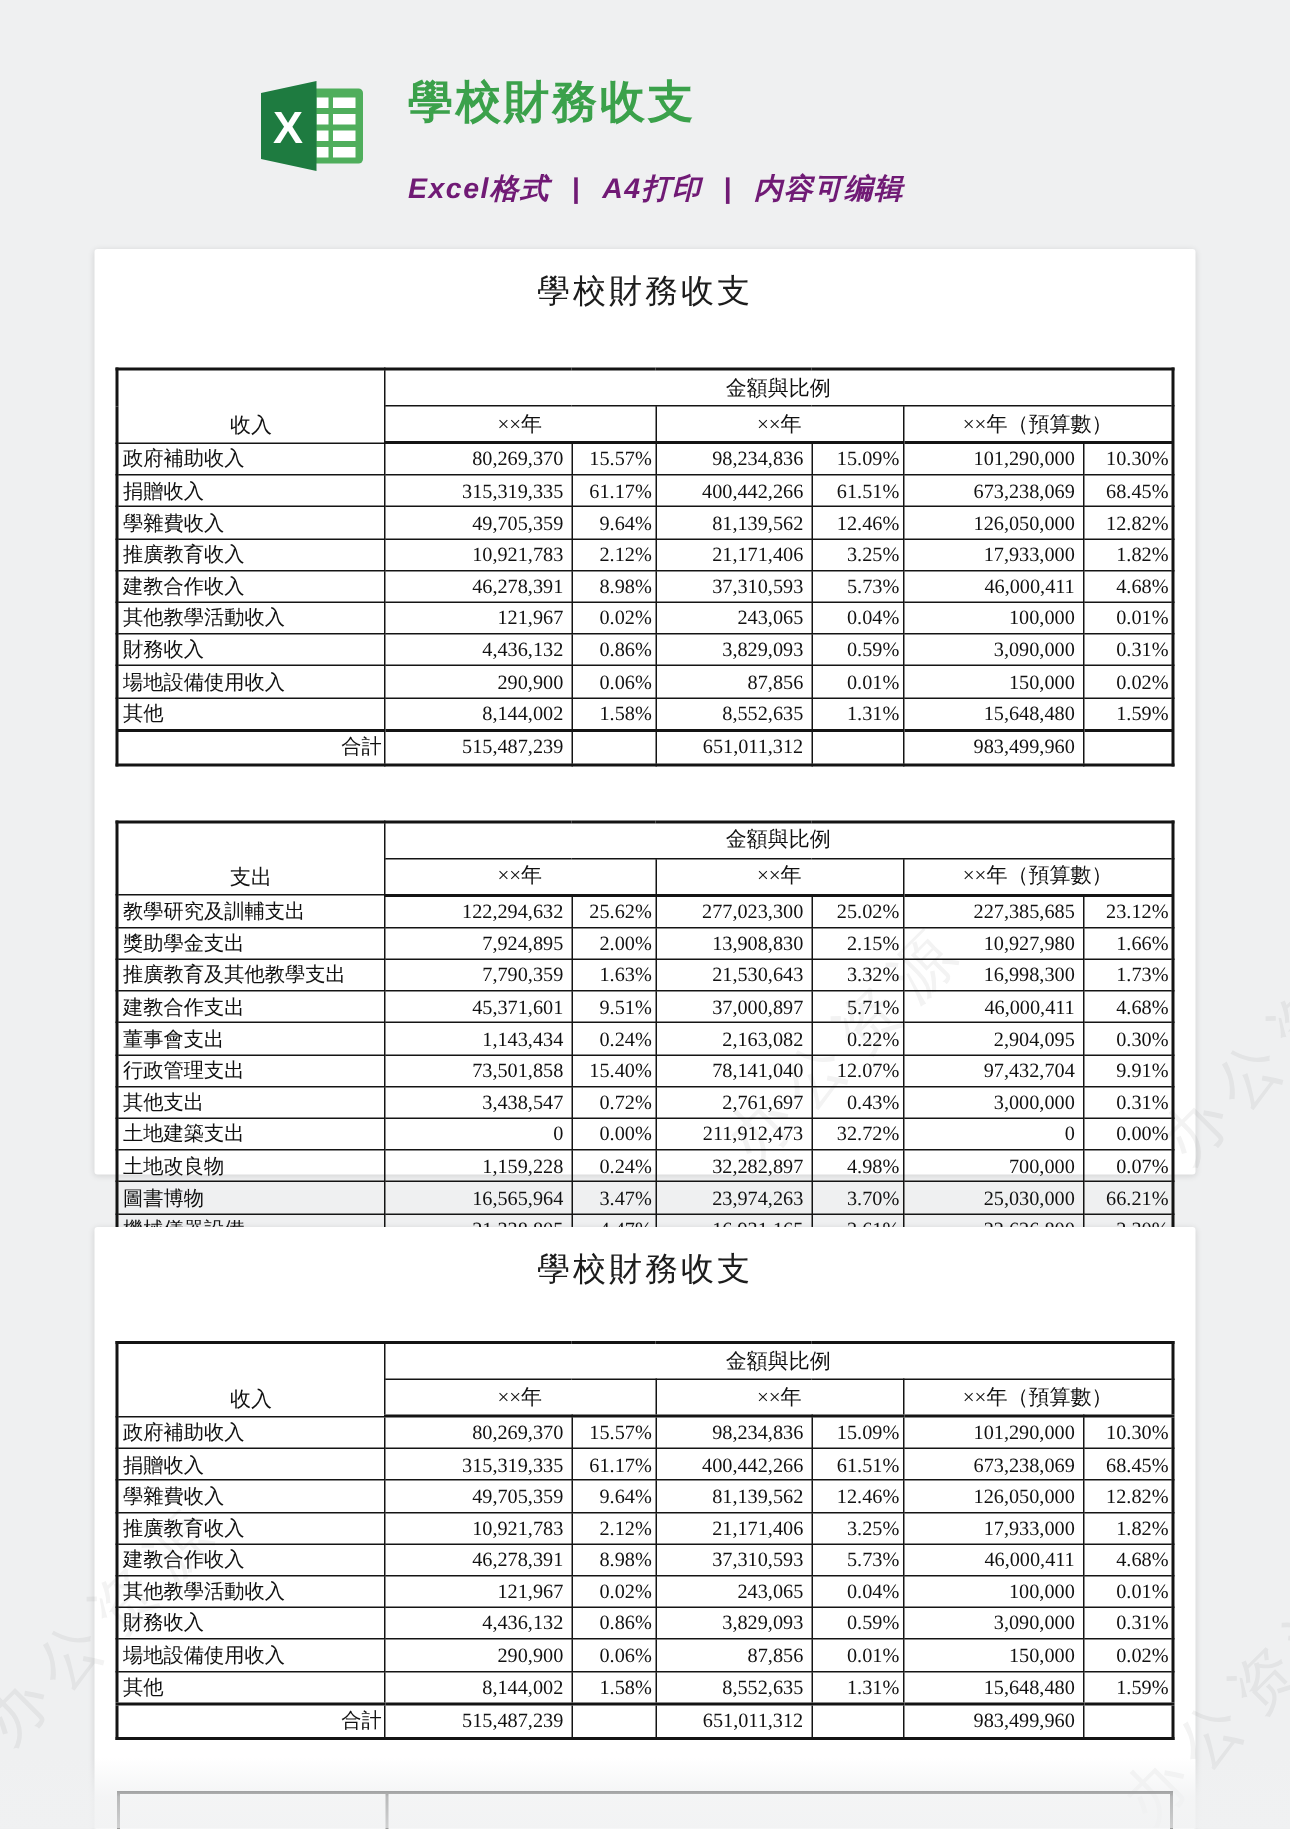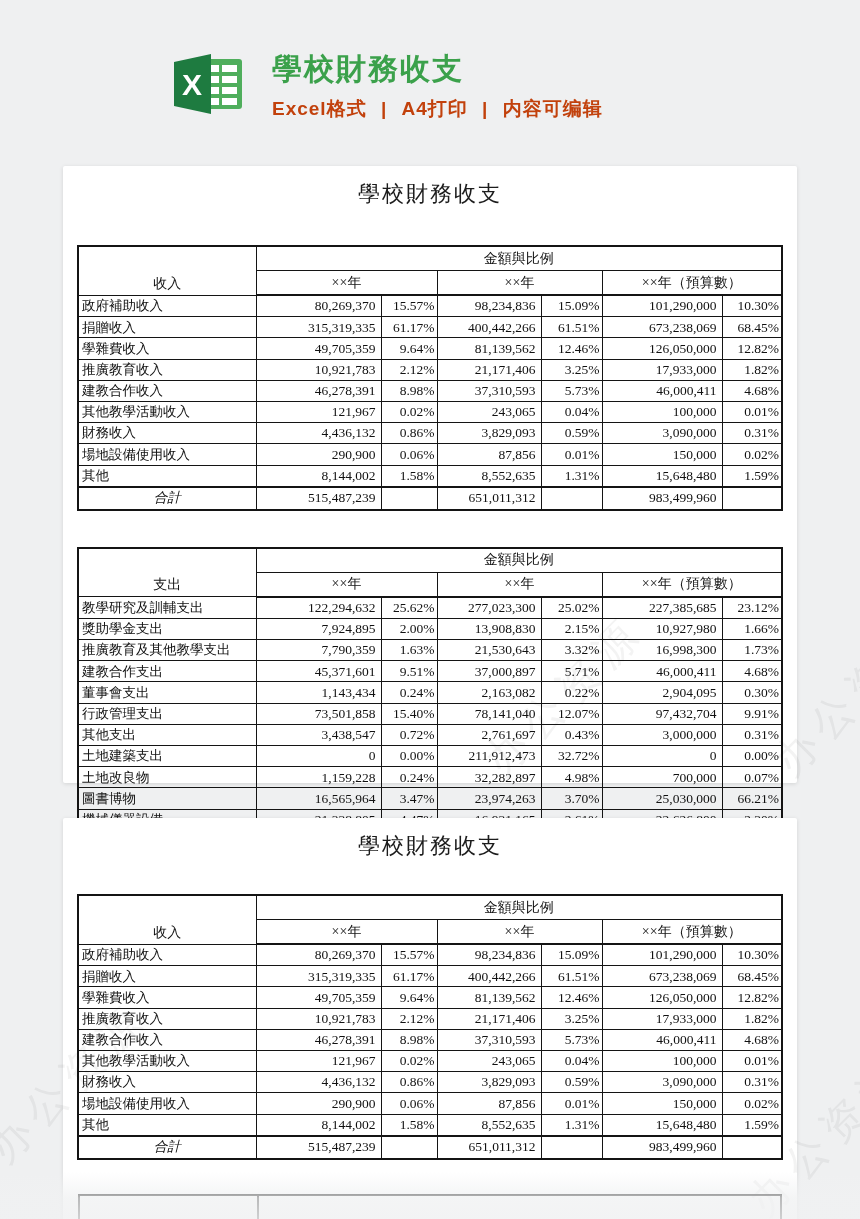--- a/index.html
+++ b/index.html
@@ -7,21 +7,21 @@
   .page{position:relative;width:860px;height:1219px;margin:0 auto;background:#eff0f1;overflow:hidden;}
 
   
   .site-header{position:absolute;left:172px;top:52px;display:flex;align-items:flex-start;}
   .logo{width:72px;height:64px;flex:0 0 auto;}
   .logo-book{fill:var(--logo_dark,#1e7b40);}
   .logo-sheet{fill:var(--logo_light,#4fae5c);}
   .logo-x{fill:#ffffff;font-family:"Liberation Sans",sans-serif;font-weight:bold;font-size:30px;}
   .head-text{margin-left:28px;}
   .tpl-title{font-size:30px;font-weight:bold;color:var(--green,#3ba14b);letter-spacing:2px;line-height:1.15;}
-  .tpl-subtitle{margin-top:9px;font-size:19px;font-weight:bold;color:#c2410c;letter-spacing:1px;word-spacing:8px;}
+  .tpl-subtitle{margin-top:26px;font-size:19px;font-weight:bold;color:#701a75;letter-spacing:1px;word-spacing:8px;font-style:italic;}
 
   
   .card{position:absolute;left:63px;width:734px;background:#ffffff;border-radius:2px;
         box-shadow:0 1px 4px rgba(0,0,0,.12);}
   .card1{top:166px;height:617px;}
   .card2{top:818px;height:460px;}
   .sheet-title{padding-top:13px;text-align:center;font-family:"Liberation Serif","DejaVu Serif",serif;
         font-size:22px;color:#1c1c1c;letter-spacing:2px;}
 
   
@@ -31,21 +31,21 @@
   table.fin th{font-weight:400;font-size:14px;}
   tr.hrow1 th{height:21px;}
   tr.hrow2 th{height:21px;border-bottom:2px solid #141414;}
   th.corner{vertical-align:bottom;text-align:center;padding-bottom:2px;border-right:2px solid #141414;font-family:Liberation Serif, serif;}
   tr.drow td{height:18.2px;font-size:13.5px;line-height:1;}
   td.lbl{text-align:left;padding-left:3px;border-right:2px solid #141414;}
   td.amt{text-align:right;padding-right:5px;}
   td.pct{text-align:right;padding-right:2px;}
   td.g-end{border-right:2px solid #141414;}
   tbody.totalb td{border-top:2px solid #141414;height:19px;font-size:13.5px;}
-  td.tlabel{text-align:center;border-right:2px solid #141414;font-style:italic;}
+  td.tlabel{text-align:right;border-right:2px solid #141414;}
 
   
   .frag{position:relative;margin:34px auto 0;width:700px;height:58px;
         border-top:2px solid #141414;border-left:2px solid #141414;border-right:2px solid #141414;}
   .frag-divider{position:absolute;left:177px;top:0;width:2px;height:100%;background:#141414;}
 
   
   .wm{position:absolute;font-size:42px;letter-spacing:9px;color:rgba(20,20,20,0.05);
         transform:rotate(-45deg);pointer-events:none;white-space:nowrap;
         font-family:"Liberation Sans","DejaVu Sans",sans-serif;z-index:5;}

